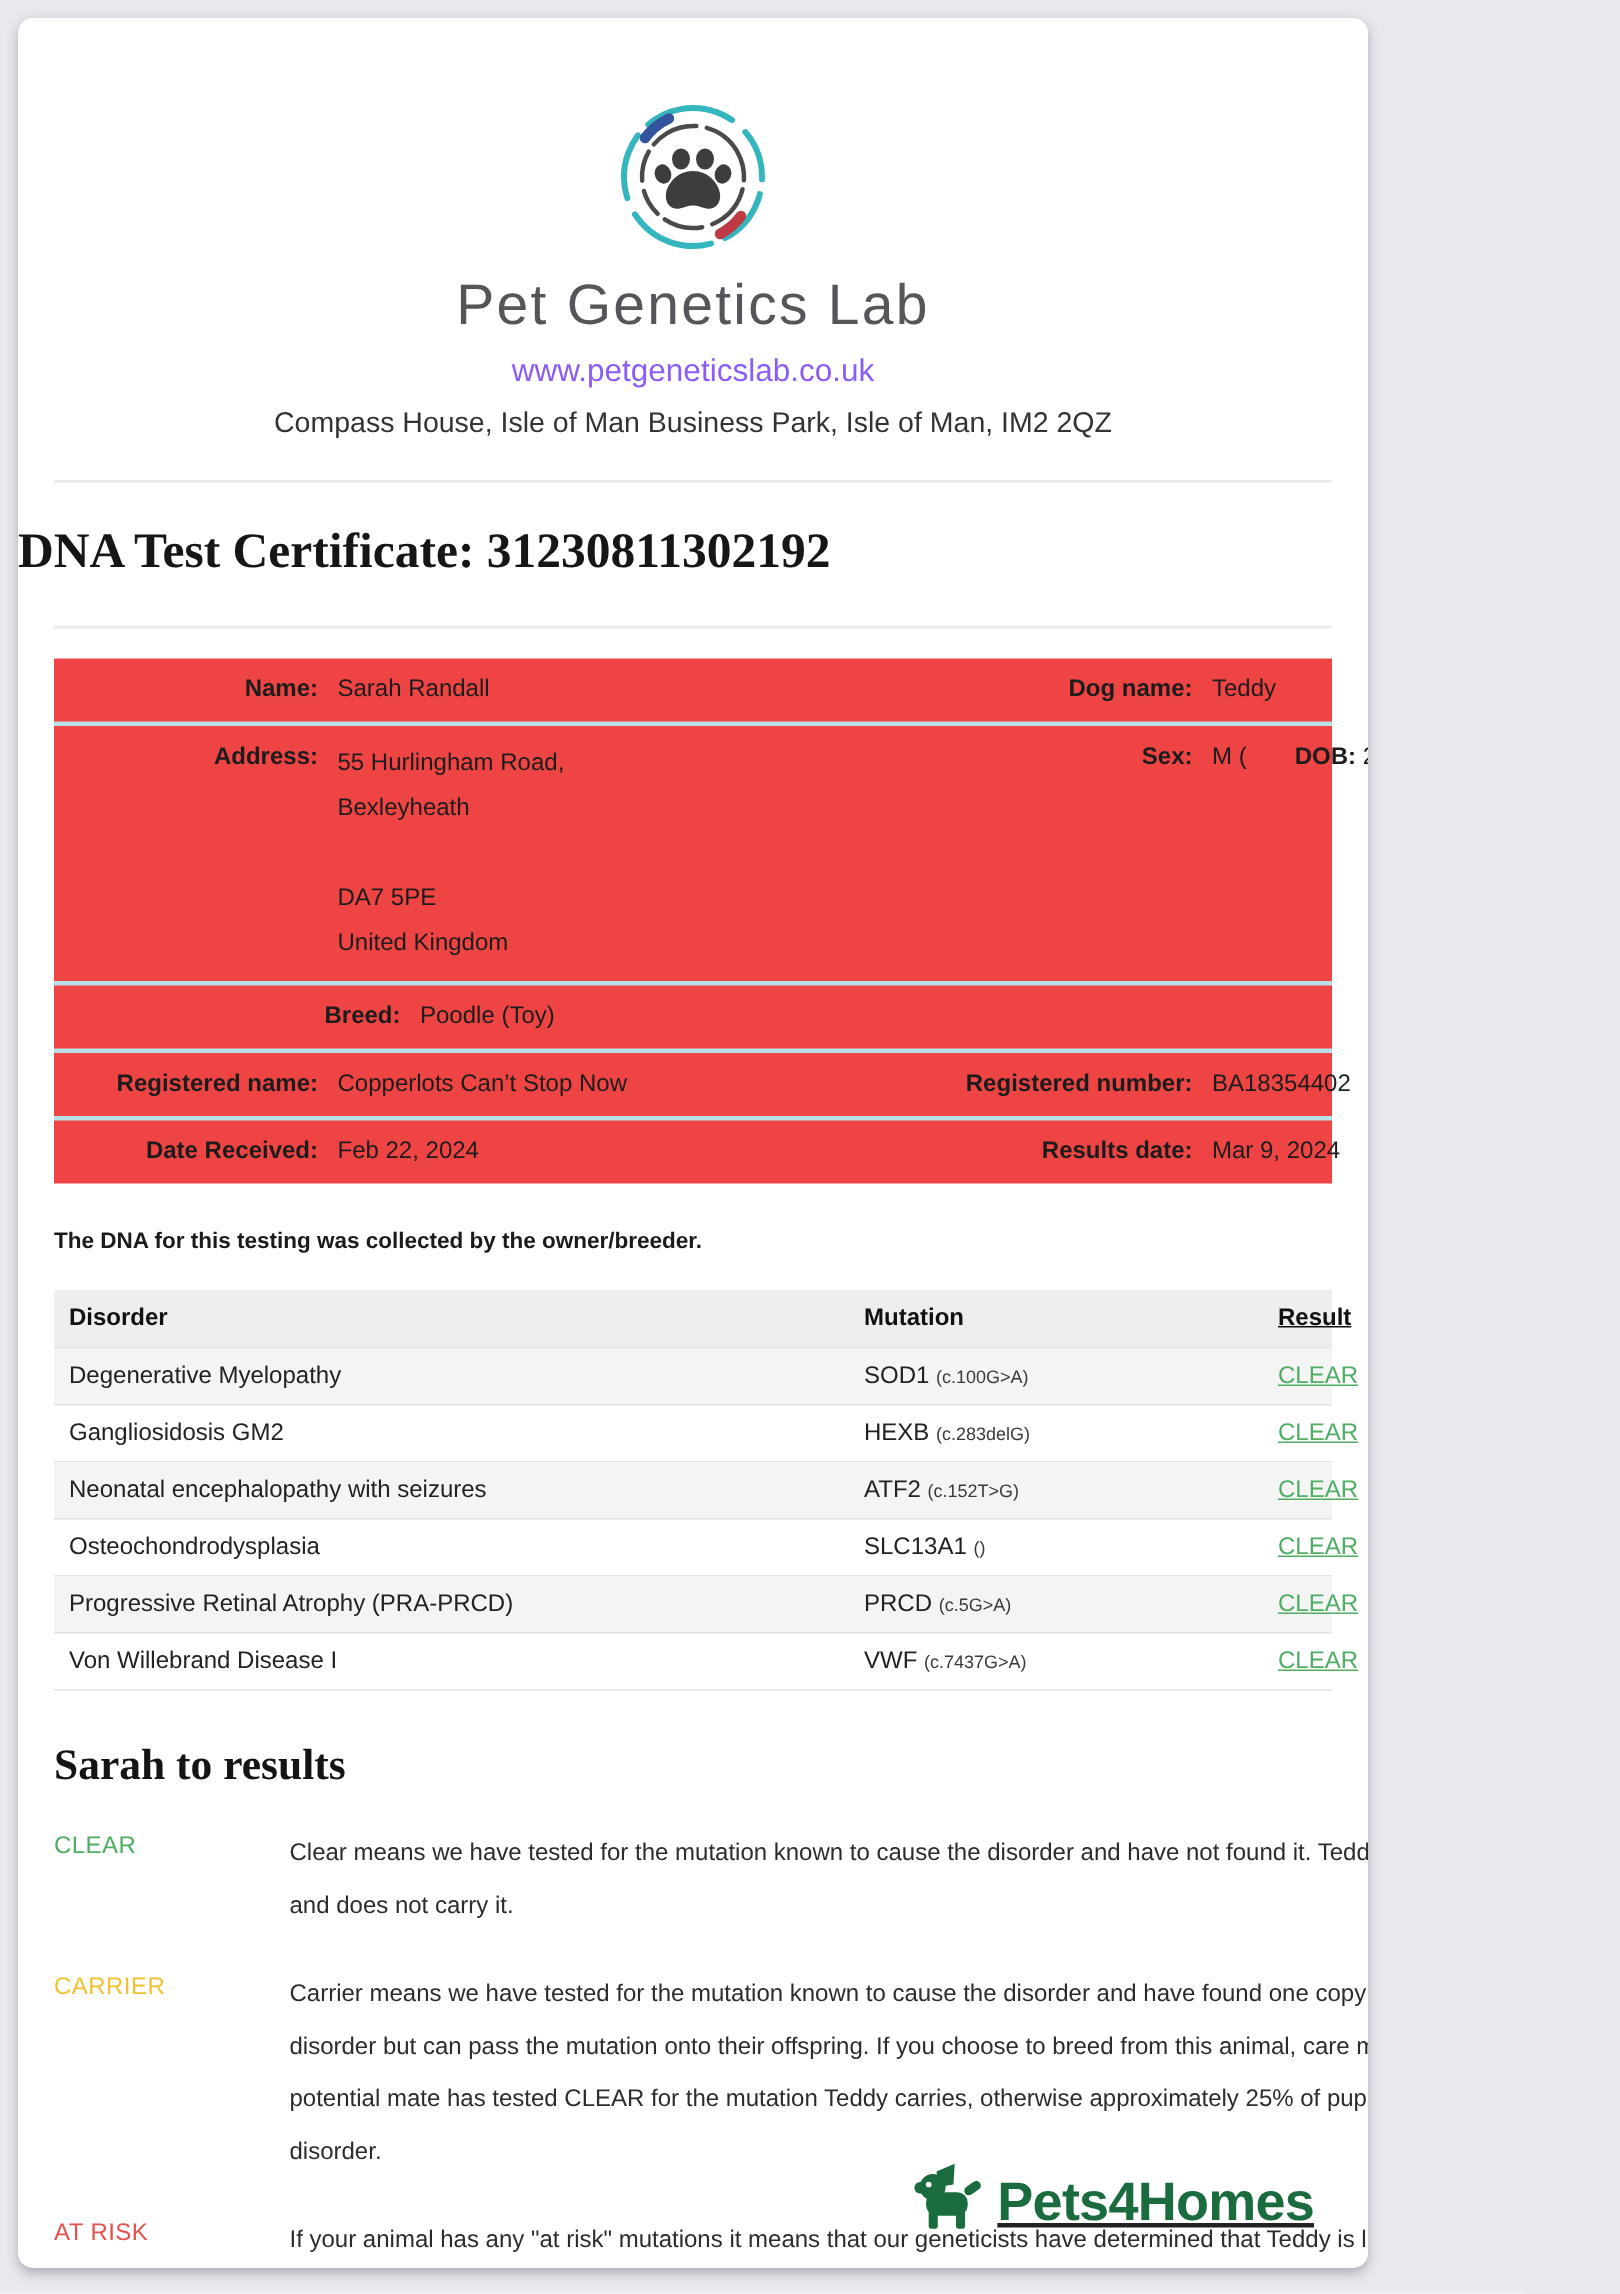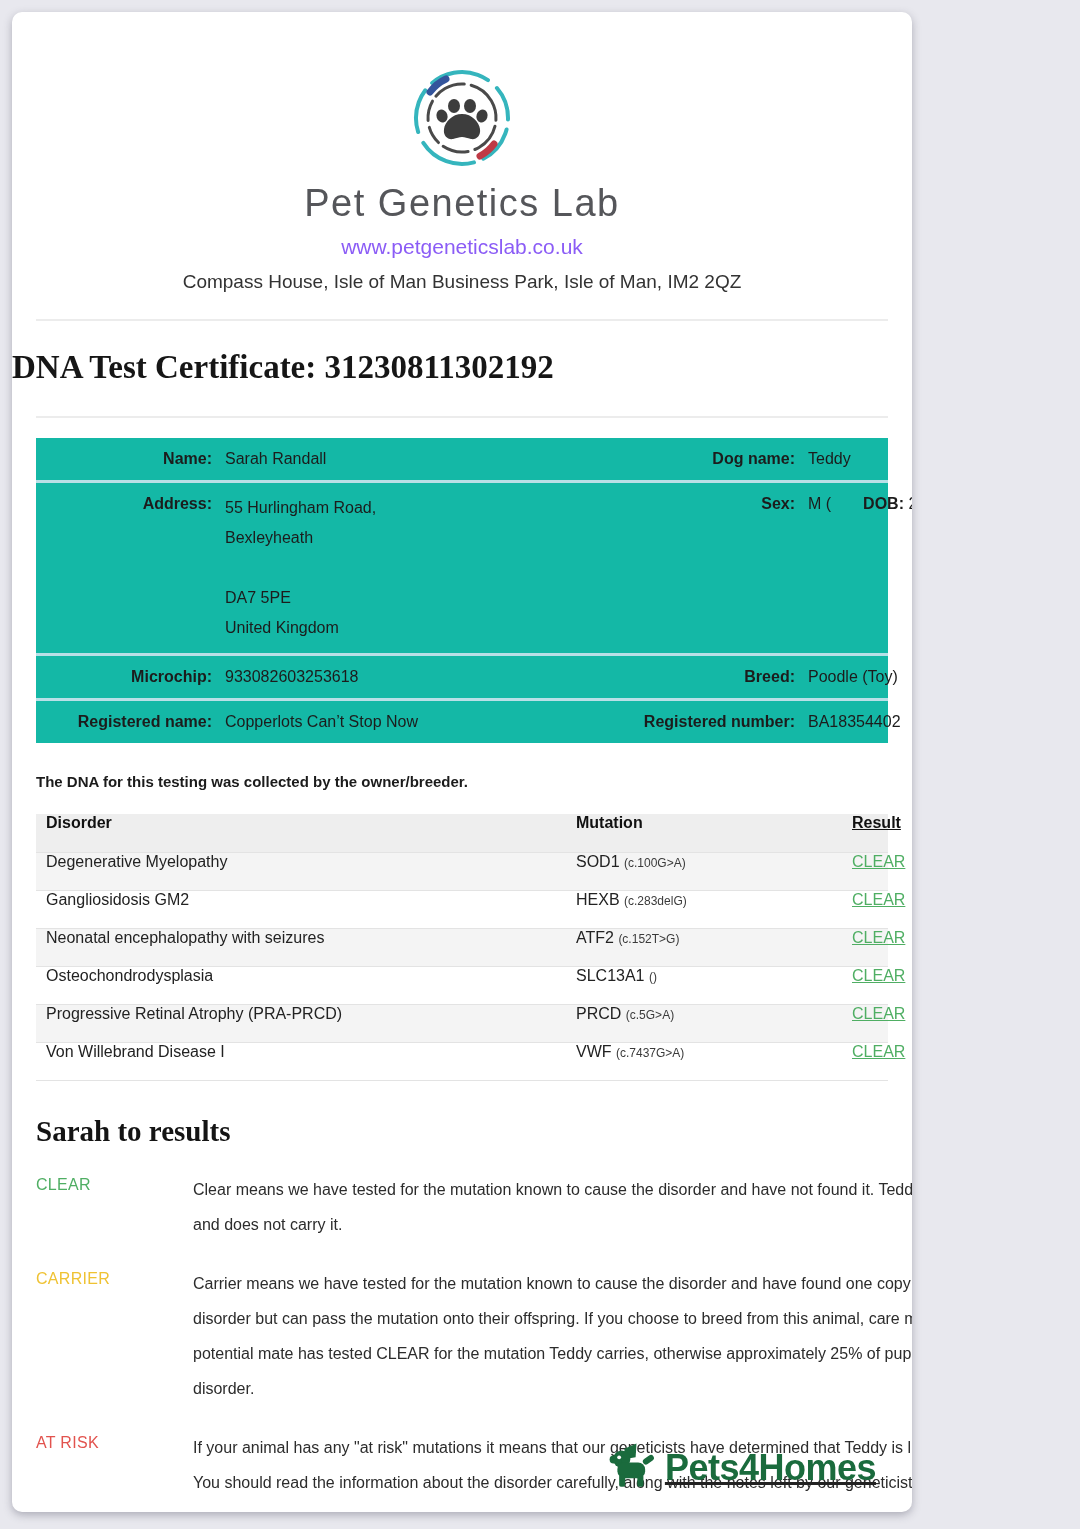--- a/index.html
+++ b/index.html
@@ -24,39 +24,39 @@
 
   hr.rule{border:none;border-top:2px solid #ececec;margin:26px 24px 0 24px;}
 
   .cert-title{
     font-family:"Liberation Serif", serif;font-weight:bold;font-size:33px;
     text-align:left;color:#161616;margin:28px 0 0 0;
   }
   hr.rule2{border:none;border-top:2px solid #ececec;margin:30px 24px 0 24px;}
 
   
-  .info-table{background:#14b8a6;margin:20px 24px 0 24px;}
+  .info-table{background:#ef4444;margin:20px 24px 0 24px;}
   .info-row{display:flex;border-bottom:3px solid #b9e0e7;padding:10px 0;}
   .info-row:last-child{border-bottom:none;}
   .half-l{width:528px;display:flex;flex:none;}
   .half-r{width:488px;display:flex;flex:none;}
   .ilabel{font-weight:bold;text-align:right;flex:none;font-size:16px;color:#1c1c1c;}
   .half-l .ilabel{width:176px;}
   .half-r .ilabel{width:231px;}
   .ivalue{padding-left:13px;font-size:16px;color:#1c1c1c;}
   .addr-line{line-height:30px;min-height:30px;}
   .info-row .ilabel,.info-row .ivalue{line-height:22px;}
   .b{font-weight:bold;margin-left:32px;}
 
   
   .collected{font-weight:bold;font-size:15px;color:#1b1b1b;margin:30px 24px 0 24px;}
 
   
   .results{margin:24px 24px 0 24px;}
-  .r-row{display:flex;align-items:flex-start;height:37px;border-bottom:1px solid #e3e3e3;}
+  .r-row{display:flex;align-items:center;height:37px;border-bottom:1px solid #e3e3e3;}
   .r-head{background:#eeeeee;font-weight:bold;height:38px;}
   .r-row:nth-child(even){background:#f4f4f4;}
   .r-row.r-head{background:#eeeeee;}
   .c-disorder{width:530px;padding-left:10px;font-size:16px;flex:none;}
   .c-mutation{width:276px;font-size:16px;flex:none;}
   .c-result{flex:1;font-size:16px;text-decoration:underline;}
   .variant{font-size:12px;color:#3a3a3a;}
   .r-head .c-disorder,.r-head .c-mutation,.r-head .c-result{color:#111;}
 
   
@@ -124,37 +124,43 @@
           <div class="addr-line">DA7 5PE</div>
           <div class="addr-line">United Kingdom</div>
         </div>
       </div>
       <div class="half-r">
         <div class="ilabel">Sex:</div>
         <div class="ivalue"><span>M (</span><span class="b">DOB:</span><span> 2023-01-21)</span></div>
       </div>
     </div>
     <div class="info-row">
-      <div class="half-l">
-        <div class="ilabel">Microchip:</div>
-        <div class="ivalue">933082603253618</div>
-      </div>
       <div class="half-r">
         <div class="ilabel">Breed:</div>
         <div class="ivalue">Poodle (Toy)</div>
       </div>
     </div>
     <div class="info-row">
       <div class="half-l">
         <div class="ilabel">Registered name:</div>
         <div class="ivalue">Copperlots Can’t Stop Now</div>
       </div>
       <div class="half-r">
         <div class="ilabel">Registered number:</div>
         <div class="ivalue">BA18354402</div>
+      </div>
+    </div>
+    <div class="info-row">
+      <div class="half-l">
+        <div class="ilabel">Date Received:</div>
+        <div class="ivalue">Feb 22, 2024</div>
+      </div>
+      <div class="half-r">
+        <div class="ilabel">Results date:</div>
+        <div class="ivalue">Mar 9, 2024</div>
       </div>
     </div>
   </div>
 
   <div class="collected">The DNA for this testing was collected by the owner/breeder.</div>
 
   <div class="results">
     <div class="r-row r-head">
       <div class="c-disorder">Disorder</div>
       <div class="c-mutation">Mutation</div>

